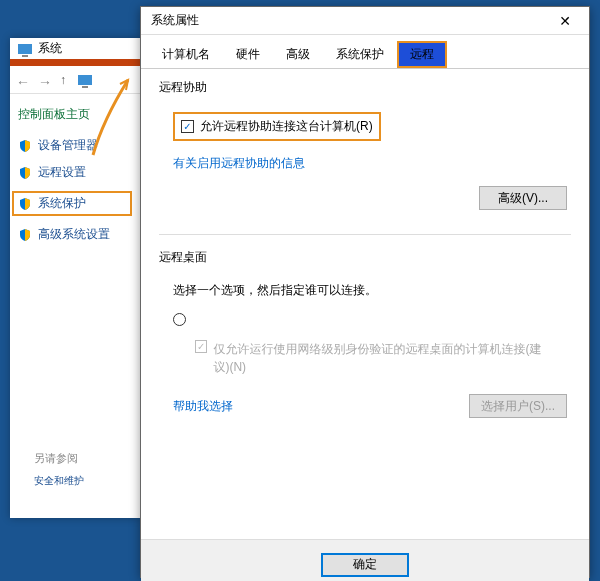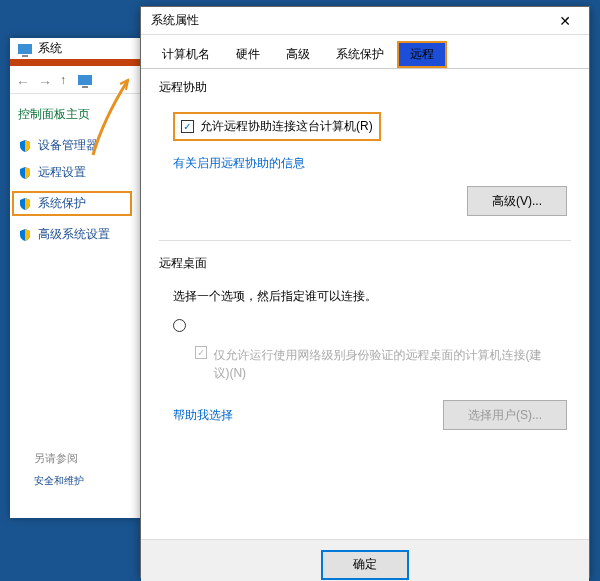--- a/index.html
+++ b/index.html
@@ -216,26 +216,26 @@
   color: #0066cc;
   cursor: pointer;
 }
 .btn-row {
   display: flex;
   justify-content: flex-end;
   margin-top: 10px;
 }
 .win-btn {
   min-width: 88px;
-  height: 30px;
+  height: 24px;
   border: 1px solid #adadad;
   background: #e1e1e1;
   font-size: 12px;
   cursor: pointer;
-  padding: 0 24px;
+  padding: 0 11px;
 }
 .win-btn.primary {
   border: 2px solid #0078d7;
   background: #e1e1e1;
 }
 .win-btn:disabled,
 .win-btn.disabled {
   color: #999;
   cursor: default;
 }

